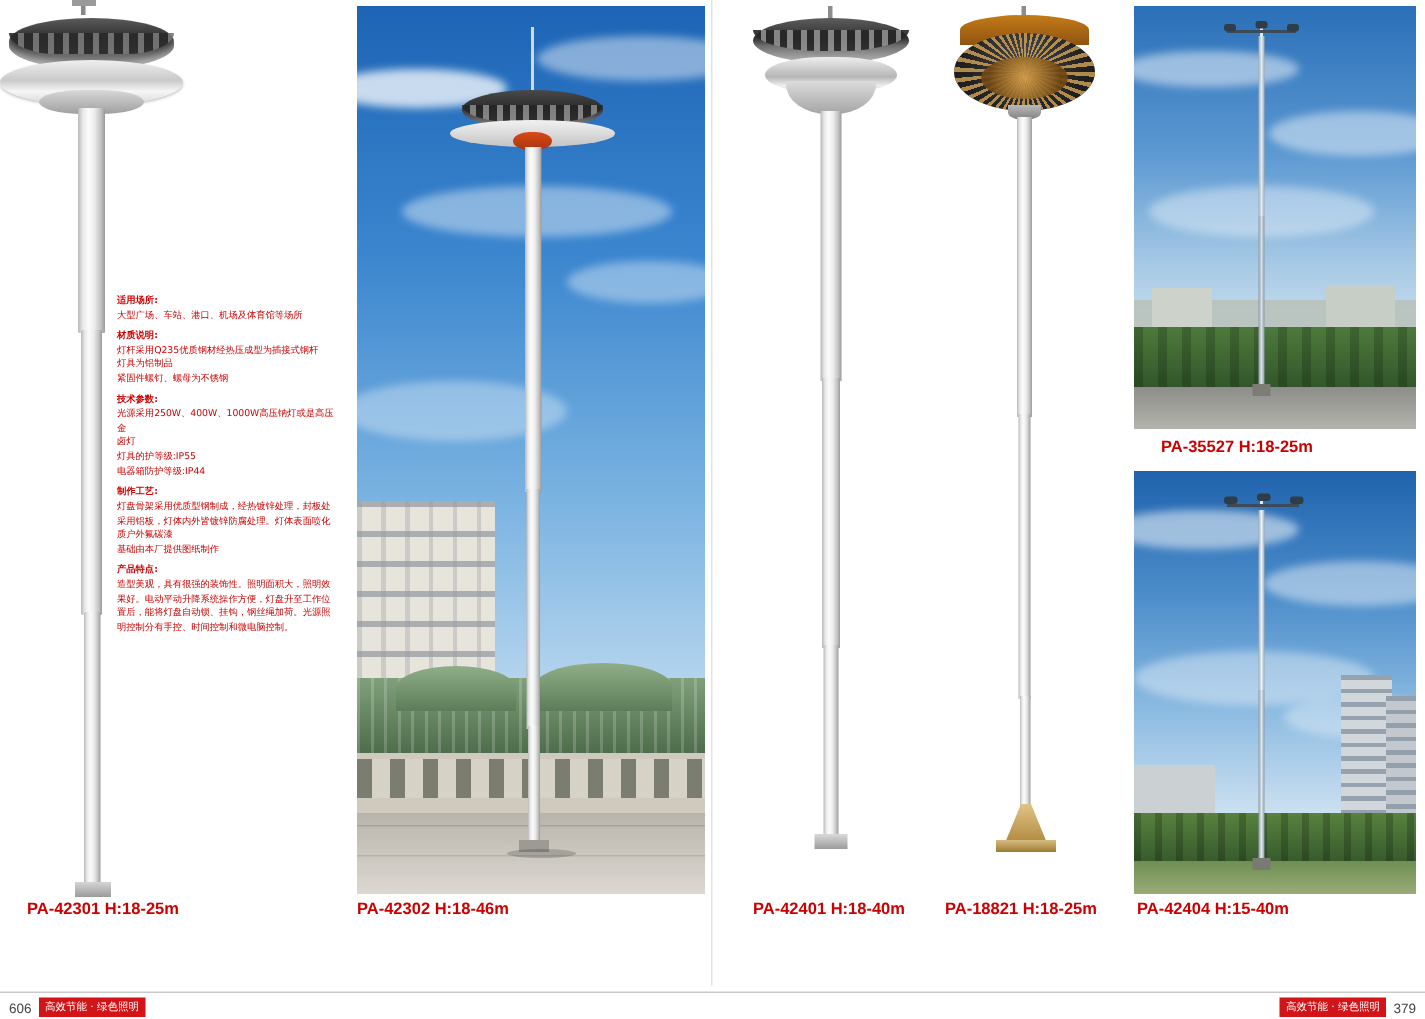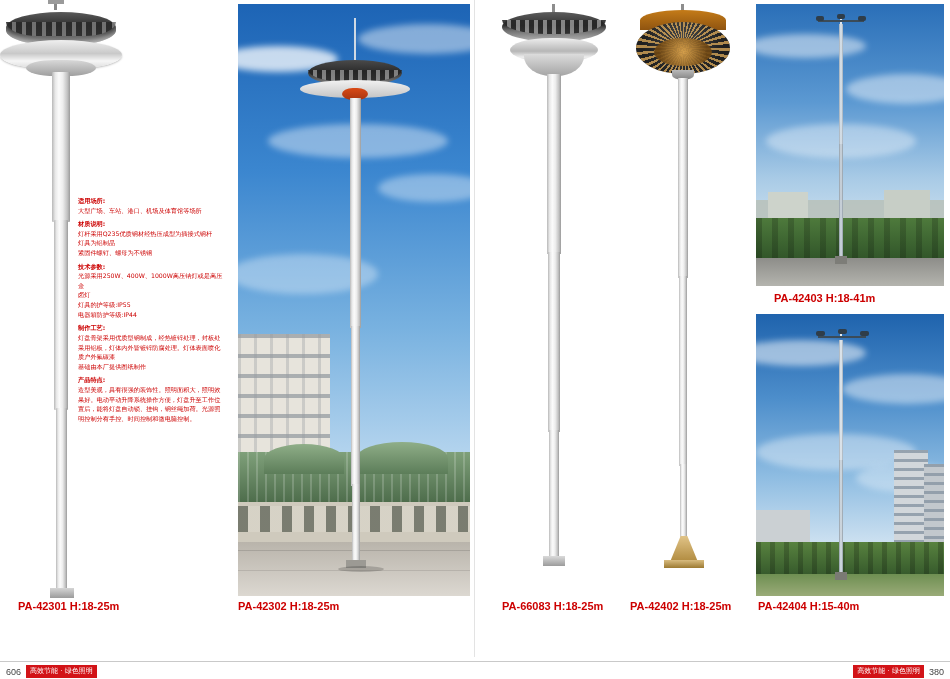--- a/index.html
+++ b/index.html
@@ -172,41 +172,41 @@
     <div style="position:absolute;left:62px;top:76px;width:110px;height:18px;border-radius:50%/50%;
                 background:linear-gradient(to bottom,#f2f2f2,#c4c4c4);"></div>
     <div style="position:absolute;left:104px;top:84px;width:26px;height:12px;border-radius:50%/60%;
                 background:linear-gradient(to bottom,#d94a16,#a83510);"></div>
     <div class="shaft" style="left:112px;top:94px;width:11px;height:230px;"></div>
     <div class="shaft" style="left:113px;top:322px;width:9px;height:160px;"></div>
     <div class="shaft" style="left:114px;top:480px;width:8px;height:80px;"></div>
     <div style="position:absolute;left:108px;top:556px;width:20px;height:8px;background:#9c9a94;"></div>
     <div style="position:absolute;left:100px;top:562px;width:46px;height:6px;background:rgba(0,0,0,.18);border-radius:50%;"></div>
   </div>
-  <div class="caption" style="position:absolute;left:238px;top:600px;">PA-42302 H:18-25m</div>
+  <div class="caption" style="position:absolute;left:238px;top:600px;">PA-42302 H:18-46m</div>
 
   <div style="position:absolute;left:500px;top:4px;width:110px;height:592px;">
     <div style="position:absolute;left:52px;top:0px;width:3px;height:10px;background:#8d8d8d;"></div>
     <div style="position:absolute;left:2px;top:8px;width:104px;height:30px;border-radius:50%/50%;
                 background:linear-gradient(to bottom,#5d5d5d,#303030 45%,#6f6f6f 62%,#b9b9b9 100%);"></div>
     <div style="position:absolute;left:2px;top:16px;width:104px;height:14px;
                 background:repeating-linear-gradient(to right,#262626 0 5px,#8d8d8d 5px 9px);
                 border-radius:0 0 50% 50%/0 0 16px 16px;opacity:.9;"></div>
     <div style="position:absolute;left:10px;top:34px;width:88px;height:24px;border-radius:50%/55%;
                 background:linear-gradient(to bottom,#eeeeee,#b6b6b6 55%,#efefef 80%,#cacaca 100%);"></div>
     <div style="position:absolute;left:24px;top:50px;width:60px;height:22px;
                 background:linear-gradient(to bottom,#dcdcdc,#a5a5a5);
                 border-radius:0 0 46% 46%/0 0 90% 90%;"></div>
     <div class="shaft" style="left:47px;top:70px;width:14px;height:180px;"></div>
     <div class="shaft" style="left:48px;top:248px;width:12px;height:180px;"></div>
     <div class="shaft" style="left:49px;top:426px;width:10px;height:130px;"></div>
     <div style="position:absolute;left:43px;top:552px;width:22px;height:10px;
                 background:linear-gradient(to bottom,#dadada,#9b9b9b);"></div>
   </div>
-  <div class="caption" style="position:absolute;left:502px;top:600px;">PA-66083 H:18-25m</div>
+  <div class="caption" style="position:absolute;left:502px;top:600px;">PA-42401 H:18-40m</div>
 
   <div style="position:absolute;left:628px;top:4px;width:110px;height:592px;">
     <div style="position:absolute;left:53px;top:0px;width:3px;height:8px;background:#8d8d8d;"></div>
     <div style="position:absolute;left:12px;top:6px;width:86px;height:20px;border-radius:50% 50% 0 0;
                 background:linear-gradient(to bottom,#c47b18,#8f5410);"></div>
     <div style="position:absolute;left:8px;top:18px;width:94px;height:52px;border-radius:50%;
                 background:radial-gradient(circle at 50% 35%,#4a4a4a,#1f1f1f 70%);"></div>
     <div style="position:absolute;left:8px;top:18px;width:94px;height:52px;border-radius:50%;
                 background:repeating-conic-gradient(from 0deg,rgba(220,170,90,.85) 0 4deg,transparent 4deg 9deg);
                 opacity:.9;"></div>
@@ -217,21 +217,21 @@
     <div class="shaft" style="left:50px;top:74px;width:10px;height:200px;"></div>
     <div class="shaft" style="left:51px;top:272px;width:8px;height:190px;"></div>
     <div class="shaft" style="left:52px;top:460px;width:7px;height:75px;"></div>
 
     <div style="position:absolute;left:42px;top:532px;width:28px;height:26px;
                 background:linear-gradient(to bottom,#e0c387,#b08a3e);
                 clip-path:polygon(38% 0,62% 0,100% 100%,0 100%);"></div>
     <div style="position:absolute;left:36px;top:556px;width:40px;height:8px;
                 background:linear-gradient(to bottom,#d8bc80,#9c7a32);"></div>
   </div>
-  <div class="caption" style="position:absolute;left:630px;top:600px;">PA-42402 H:18-25m</div>
+  <div class="caption" style="position:absolute;left:630px;top:600px;">PA-18821 H:18-25m</div>
 
   <div class="photo" style="left:756px;top:4px;width:188px;height:282px;">
     <div class="sky" style="background:linear-gradient(to bottom,#2a6fb8 0%,#5c99d2 35%,#a9cbe6 62%,#d8e7f2 85%,#cfd8cf 100%);"></div>
     <div class="cloud" style="left:-10px;top:30px;width:120px;height:24px;opacity:.65;"></div>
     <div class="cloud" style="left:90px;top:70px;width:120px;height:30px;opacity:.6;"></div>
     <div class="cloud" style="left:10px;top:120px;width:150px;height:34px;opacity:.5;"></div>
 
     <div style="position:absolute;left:0;top:196px;width:188px;height:36px;background:#b9c2bb;opacity:.9;"></div>
     <div style="position:absolute;left:12px;top:188px;width:40px;height:44px;background:#cdd3cb;"></div>
     <div style="position:absolute;left:128px;top:186px;width:46px;height:46px;background:#c7cec6;"></div>
@@ -250,21 +250,21 @@
       <div style="position:absolute;left:-2px;top:0;width:8px;height:5px;background:#2f3d49;border-radius:2px;"></div>
       <div style="position:absolute;left:19px;top:-2px;width:8px;height:5px;background:#2f3d49;border-radius:2px;"></div>
       <div style="position:absolute;left:40px;top:0;width:8px;height:5px;background:#2f3d49;border-radius:2px;"></div>
     </div>
     <div style="position:absolute;left:83px;top:20px;width:4px;height:120px;
                 background:linear-gradient(to right,#9eaab5,#e4ecf3,#9eaab5);"></div>
     <div style="position:absolute;left:83px;top:140px;width:4px;height:118px;
                 background:linear-gradient(to right,#8e9aa4,#d7dfe7,#8e9aa4);"></div>
     <div style="position:absolute;left:79px;top:252px;width:12px;height:8px;background:#7d7d78;"></div>
   </div>
-  <div class="caption" style="position:absolute;left:774px;top:292px;">PA-42403 H:18-41m</div>
+  <div class="caption" style="position:absolute;left:774px;top:292px;">PA-35527 H:18-25m</div>
 
   <div class="photo" style="left:756px;top:314px;width:188px;height:282px;">
     <div class="sky" style="background:linear-gradient(to bottom,#1f63ad 0%,#4d8ecb 30%,#8fbde2 58%,#cfe2f1 82%,#e6eef5 100%);"></div>
     <div class="cloud" style="left:-20px;top:26px;width:130px;height:26px;opacity:.7;"></div>
     <div class="cloud" style="left:86px;top:60px;width:130px;height:30px;opacity:.6;"></div>
     <div class="cloud" style="left:0px;top:120px;width:160px;height:36px;opacity:.5;"></div>
     <div class="cloud" style="left:100px;top:150px;width:100px;height:28px;opacity:.45;"></div>
 
     <div style="position:absolute;left:138px;top:136px;width:34px;height:110px;background:#d2d7db;"></div>
     <div style="position:absolute;left:138px;top:136px;width:34px;height:110px;
@@ -297,15 +297,15 @@
   <div class="caption" style="position:absolute;left:758px;top:600px;">PA-42404 H:15-40m</div>
 
   <div class="vline" style="left:474px;"></div>
 
   <div class="hr"></div>
 
   <div class="folio" style="left:6px;">606</div>
   <div class="footred" style="left:26px;">高效节能 · 绿色照明</div>
 
   <div class="footred" style="right:26px;">高效节能 · 绿色照明</div>
-  <div class="folio" style="right:6px;">380</div>
+  <div class="folio" style="right:6px;">379</div>
 
 </div>
 
 </body></html>

